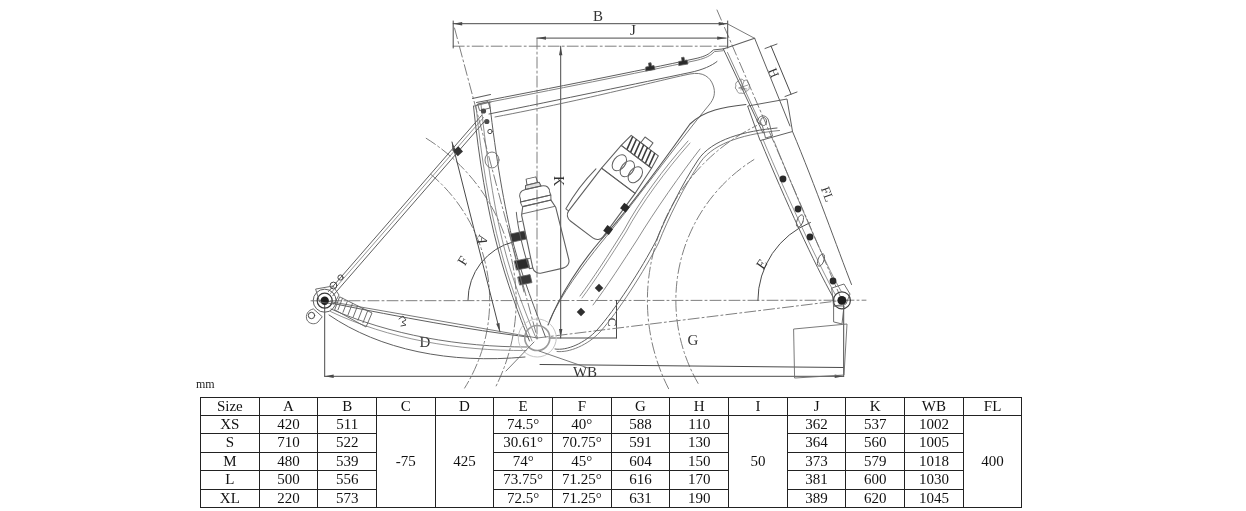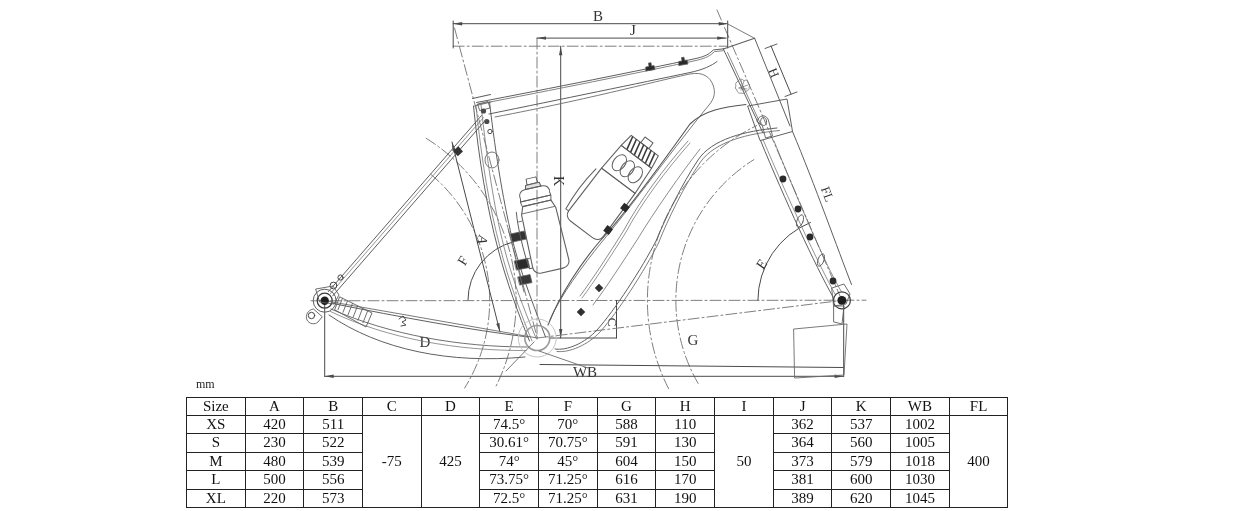--- a/index.html
+++ b/index.html
@@ -1,20 +1,20 @@
 <!DOCTYPE html>
 <html><head>
 <meta charset="utf-8">
 <style>
   html,body{margin:0;padding:0;background:#ffffff;}
   #stage{position:relative;width:1246px;height:511px;background:#ffffff;overflow:hidden;
          font-family:"Liberation Serif", serif;}
   #svgwrap{position:absolute;left:0;top:0;width:1246px;height:511px;}
   #mmlabel{position:absolute;left:196px;top:377px;font-size:12px;color:#222;}
-  table.geo{position:absolute;left:186px;top:396.5px;border-collapse:collapse;table-layout:fixed;border:1.8px solid #1a1a1a;}
+  table.geo{position:absolute;left:200px;top:396.5px;border-collapse:collapse;table-layout:fixed;border:1.8px solid #1a1a1a;}
   table.geo td{border:1.2px solid #222;text-align:center;vertical-align:middle;
                font-size:15px;color:#111;padding:0;width:57.68px;overflow:hidden;}
   tr.hdr td{height:16.2px;}
   tr.row td{height:17.5px;font-family:Liberation Serif, serif;}
 </style>
 </head>
 <body>
 <div id="stage">
 
 <div id="svgwrap">
@@ -247,32 +247,32 @@
           <td>WB</td>
           <td>FL</td>
         </tr>
   <tr class="row">
           <td>XS</td>
           <td>420</td>
           <td>511</td>
           <td rowspan="5">-75</td>
           <td rowspan="5">425</td>
           <td>74.5°</td>
-          <td>70°</td>
+          <td>40°</td>
           <td>588</td>
           <td>110</td>
           <td rowspan="5">50</td>
           <td>362</td>
           <td>537</td>
           <td>1002</td>
           <td rowspan="5">400</td>
         </tr>
   <tr class="row">
           <td>S</td>
-          <td>230</td>
+          <td>710</td>
           <td>522</td>
           <td>30.61°</td>
           <td>70.75°</td>
           <td>591</td>
           <td>130</td>
           <td>364</td>
           <td>560</td>
           <td>1005</td>
         </tr>
   <tr class="row">

